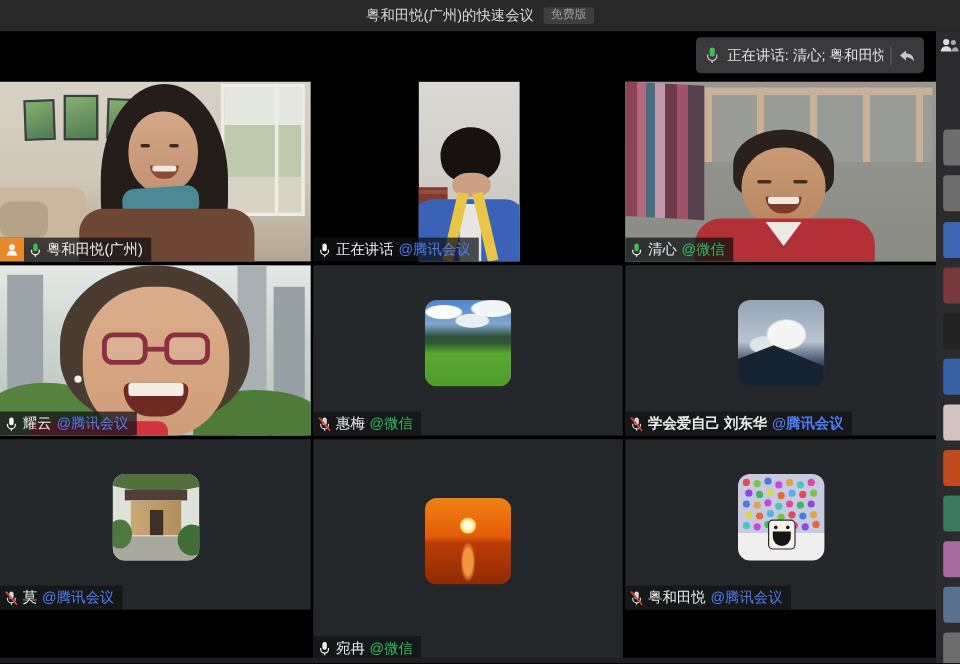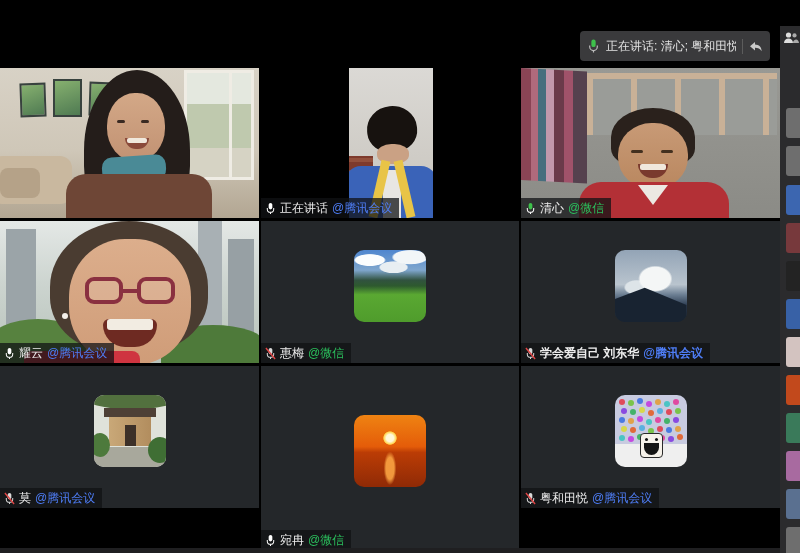--- a/index.html
+++ b/index.html
@@ -150,20 +150,24 @@
   .av9 .sm9{left:25px;top:38px;width:23px;height:25px;background:#f6f2ea;border:1px solid #2a2a2a;border-radius:4px;}
   .av9 .m9{left:3px;top:9px;width:15px;height:12px;background:#151515;border-radius:0 0 14px 14px;}
   .av9 .e9a{left:4px;top:4px;width:3px;height:3px;background:#151515;border-radius:50%;}
   .av9 .e9b{left:14px;top:4px;width:3px;height:3px;background:#151515;border-radius:50%;}
 </style>
 </head>
 <body>
 
 <div class="app">
 
+  <div class="titlebar">
+    <span class="title">粤和田悦(广州)的快速会议</span>
+    <span class="badge">免费版</span>
+  </div>
 
   <div class="speakbox">
     <span style="display:flex;">
       <svg width="13" height="16" viewBox="0 0 12 14">
           <rect x="4" y="1" width="4" height="7" rx="2" fill="#3ec14b"></rect>
           <path d="M2.5 6.5 v1.2 a3.5 3.5 0 0 0 7 0 V6.5" fill="none" stroke="#bdbdbd" stroke-width="1.1"></path>
           <line x1="6" y1="11.2" x2="6" y2="13" stroke="#bdbdbd" stroke-width="1.1"></line>
         </svg>
     </span>
     <span class="txt">正在讲话: 清心; 粤和田悦(...</span>
@@ -211,20 +215,36 @@
           <div class="cush"></div>
         <div class="hair"></div>
           <div class="face"></div>
         <div class="eye" style="left:117px;top:52px;"></div>
           <div class="eye" style="left:141px;top:52px;"></div>
         <div class="smile"></div>
           <div class="teeth"></div>
         <div class="scarf"></div>
           <div class="bod"></div>
       </div>
+      <div class="label hosted">
+        <span class="hostbadge">
+          <svg width="12" height="12" viewBox="0 0 12 12">
+              <circle cx="6" cy="4" r="2.4" fill="#fff"></circle>
+              <path d="M1.6 11c.3-2.6 2.1-4.2 4.4-4.2S10.1 8.4 10.4 11z" fill="#fff"></path>
+            </svg>
+        </span>
+        <span style="display:flex;">
+          <svg width="11" height="13" viewBox="0 0 12 14">
+              <rect x="4" y="1" width="4" height="7" rx="2" fill="#3ec14b"></rect>
+              <path d="M2.5 6.5 v1.2 a3.5 3.5 0 0 0 7 0 V6.5" fill="none" stroke="#fff" stroke-width="1.1"></path>
+              <line x1="6" y1="11.2" x2="6" y2="13" stroke="#fff" stroke-width="1.1"></line>
+            </svg>
+        </span>
+        <span>粤和田悦(广州)</span>
+      </div>
     </div>
 
     <div class="tile t2">
       <div class="sc2strip">
         <div class="furn"></div>
           <div class="h2"></div>
           <div class="fc2"></div>
         <div class="sh2"></div>
           <div class="wh2"></div>
           <div class="y2a"></div>

